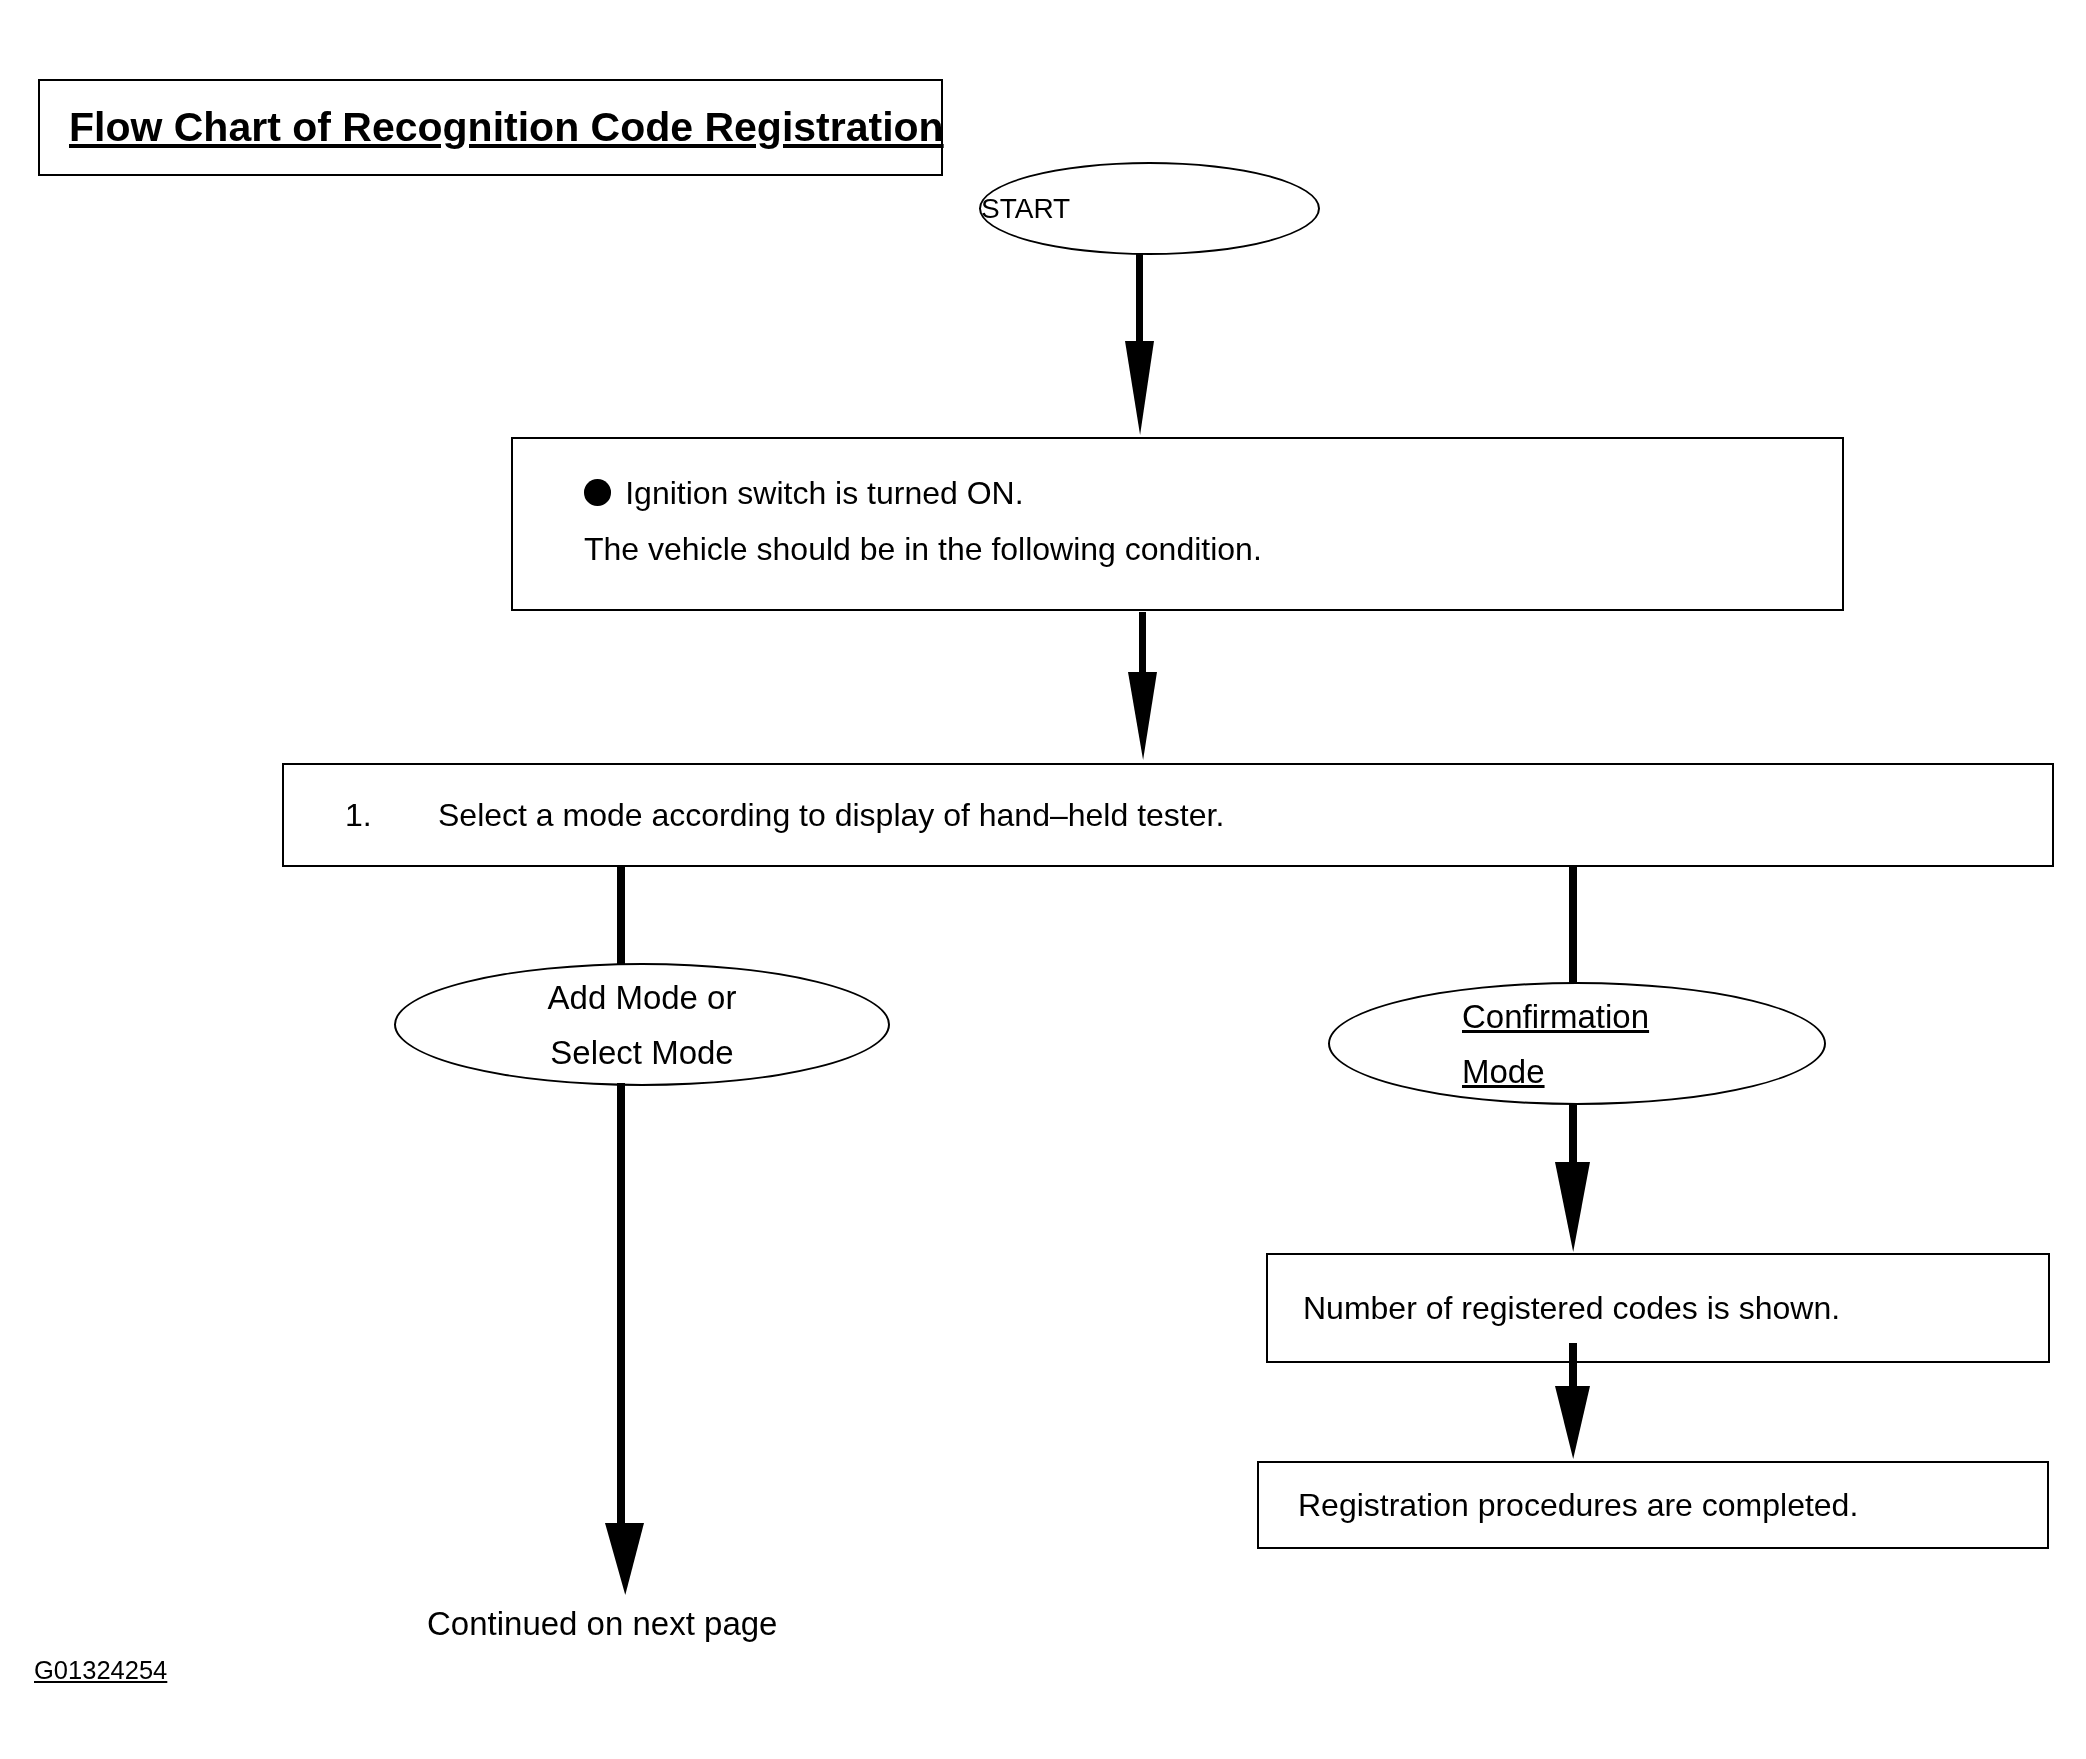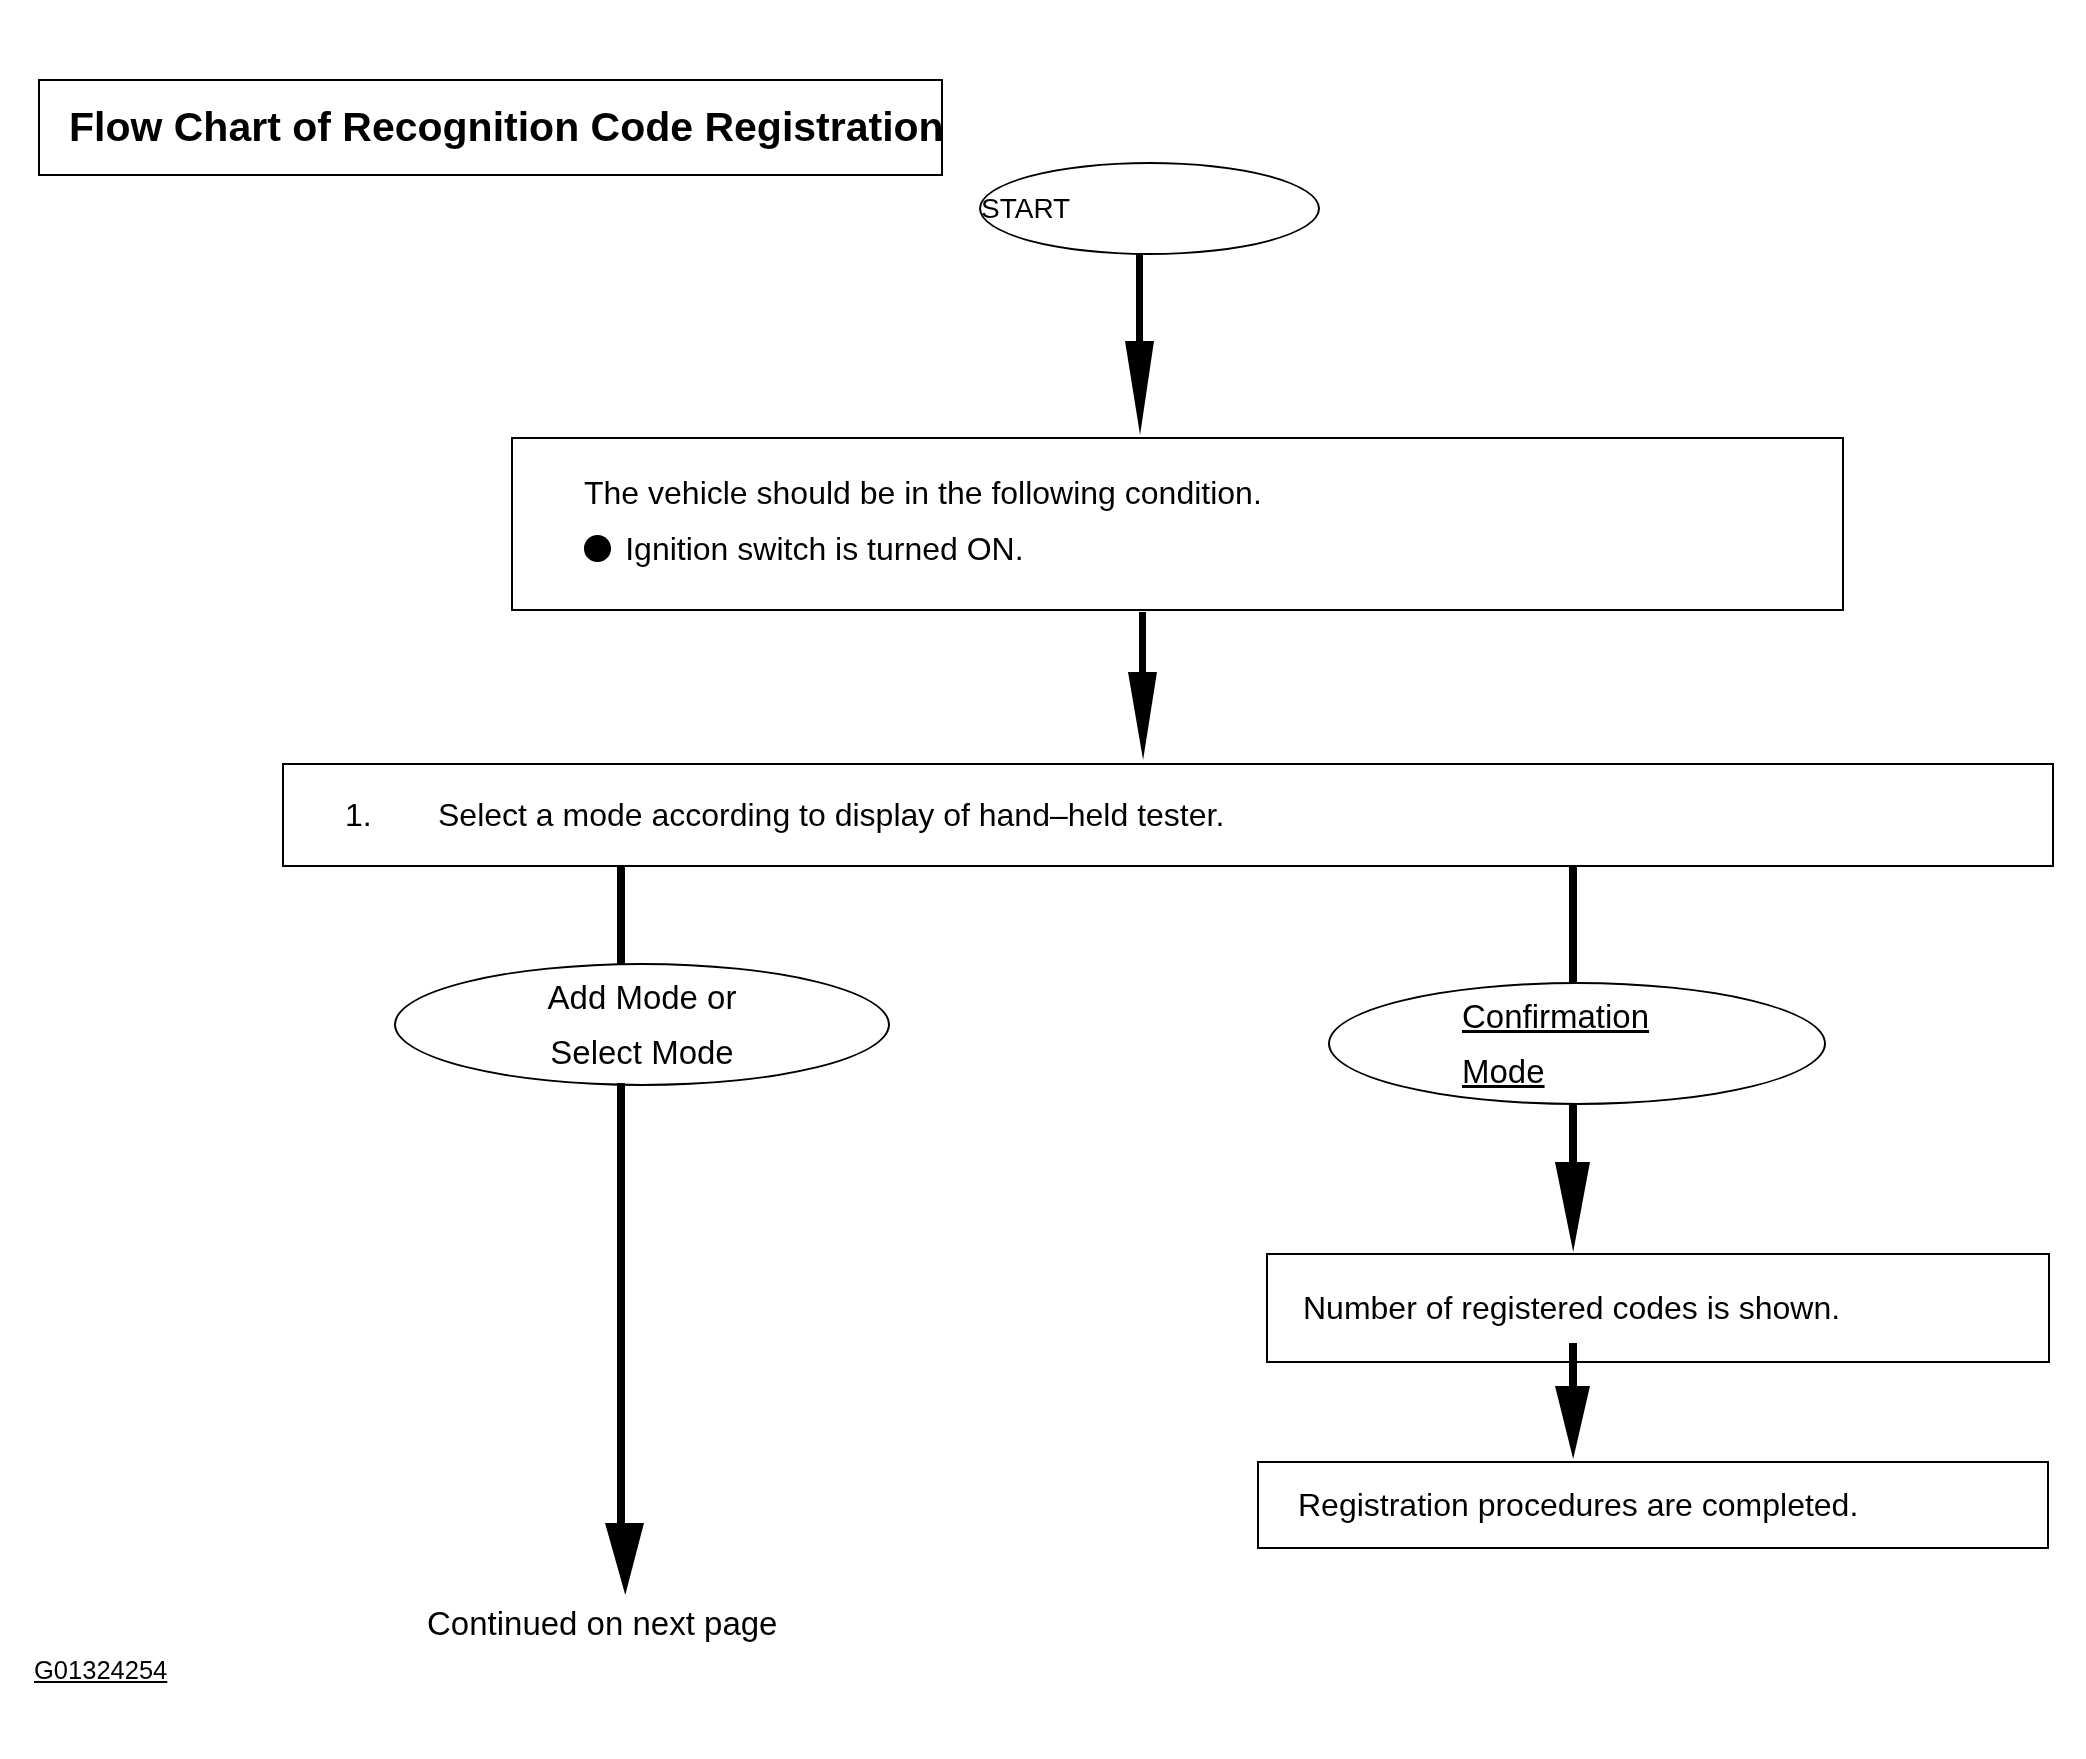--- a/index.html
+++ b/index.html
@@ -104,36 +104,36 @@
   .figure-code {
     position: absolute;
     font-size: 25.5px;
   }
 </style>
 </head>
 <body>
 
 <div class="canvas">
 
-  <div class="node-box title-box" style="left:38px; top:79px; width:905px; height:97px;">
+  <div class="node-box title-box" style="left:38px; top:79px; width:905px; height:97px;text-decoration:underline;">
     <span class="txt">Flow Chart of Recognition Code Registration</span>
   </div>
 
   <div class="ellipse start-ellipse" style="left:979px; top:162px; width:341px; height:93px;">
     <span class="txt">START</span>
   </div>
 
   <div class="stem" style="left:1136px; top:254px; width:6.9px; height:91px;"></div>
   <div class="arrowhead" style="left:1125px; top:341px; width:29px; height:94px;"></div>
 
   <div class="node-box condition-box" style="left:511px; top:437px; width:1333px; height:174px;">
-    <div class="txt">The vehicle should be in the following condition.</div>
     <div class="txt">
       <span class="bullet"></span><span>Ignition switch is turned ON.</span>
     </div>
+    <div class="txt">The vehicle should be in the following condition.</div>
   </div>
 
   <div class="stem" style="left:1139px; top:612px; width:6.9px; height:65px;"></div>
   <div class="arrowhead" style="left:1128px; top:672px; width:29px; height:88px;"></div>
 
   <div class="node-box select-box" style="left:282px; top:763px; width:1772px; height:104px;">
     <span class="txt num">1.</span>
     <span class="txt">Select a mode according to display of hand–held tester.</span>
   </div>
 

